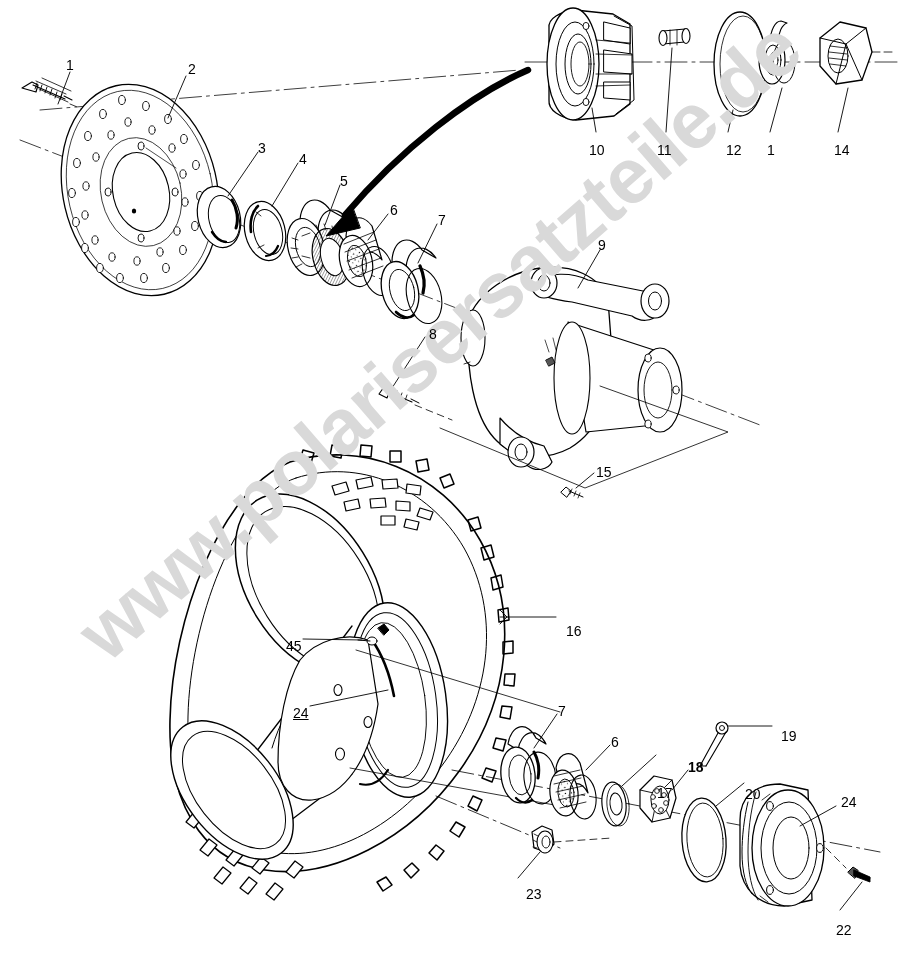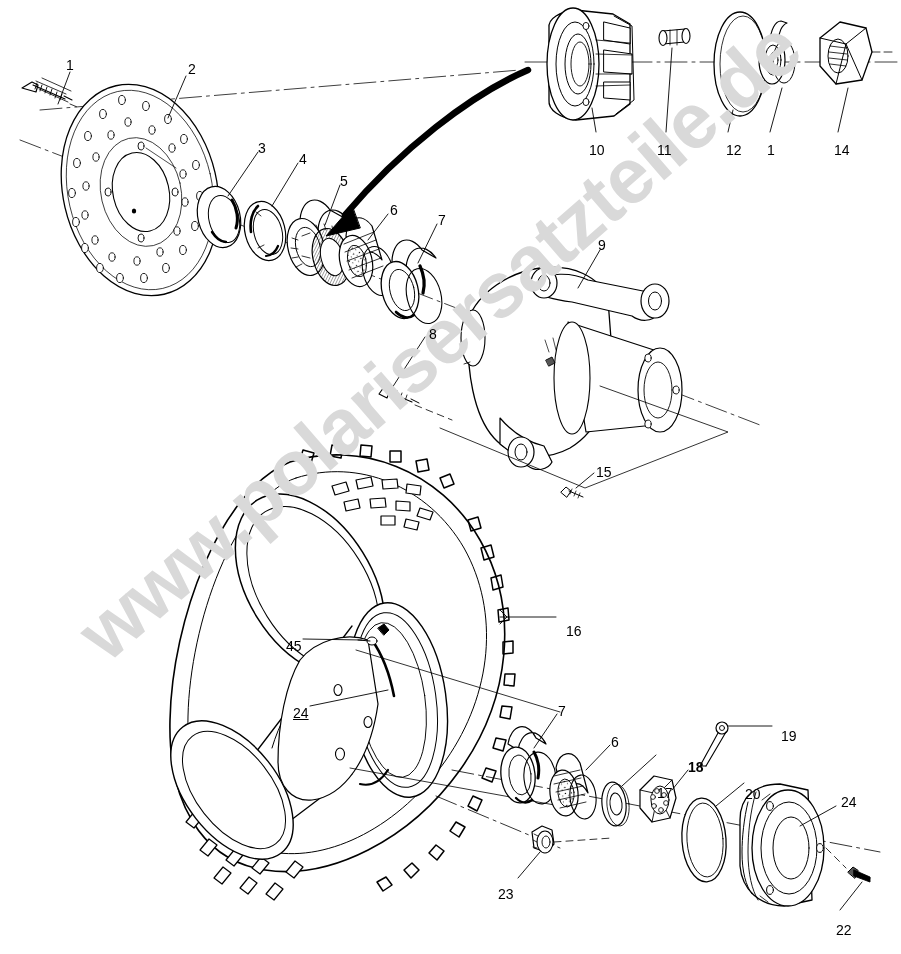--- a/index.html
+++ b/index.html
@@ -568,20 +568,20 @@
       <div class="callout-label" style="left: 767px; top: 143px;">1</div>
       <div class="callout-label" style="left: 834px; top: 143px;">14</div>
       <div class="callout-label" style="left: 596px; top: 465px;">15</div>
       <div class="callout-label" style="left: 566px; top: 617px; margin-top: 7px;">16</div>
       <div class="callout-label" style="left: 657px; top: 786px;">17</div>
       <div class="callout-label" style="left: 688px; top: 760px; font-weight: bold;">18</div>
       <div class="callout-label" style="left: 781px; top: 729px;">19</div>
       <div class="callout-label" style="left: 745px; top: 771px; margin-top: 16px;">20</div>
       <div class="callout-label" style="left: 841px; top: 795px;">24</div>
       <div class="callout-label" style="left: 836px; top: 923px;">22</div>
-      <div class="callout-label" style="left: 498px; top: 887px;">23</div>
+      <div class="callout-label" style="left: 526px; top: 887px;">23</div>
       <div class="callout-label" style="left: 293px; top: 706px; text-decoration: underline;">24</div>
       <div class="callout-label" style="left: 286px; top: 639px;">45</div>
       <div class="callout-label" style="left: 558px; top: 704px;">7</div>
       <div class="callout-label" style="left: 611px; top: 735px;">6</div>
     </div>
 
 </div>
 
 </body></html>

